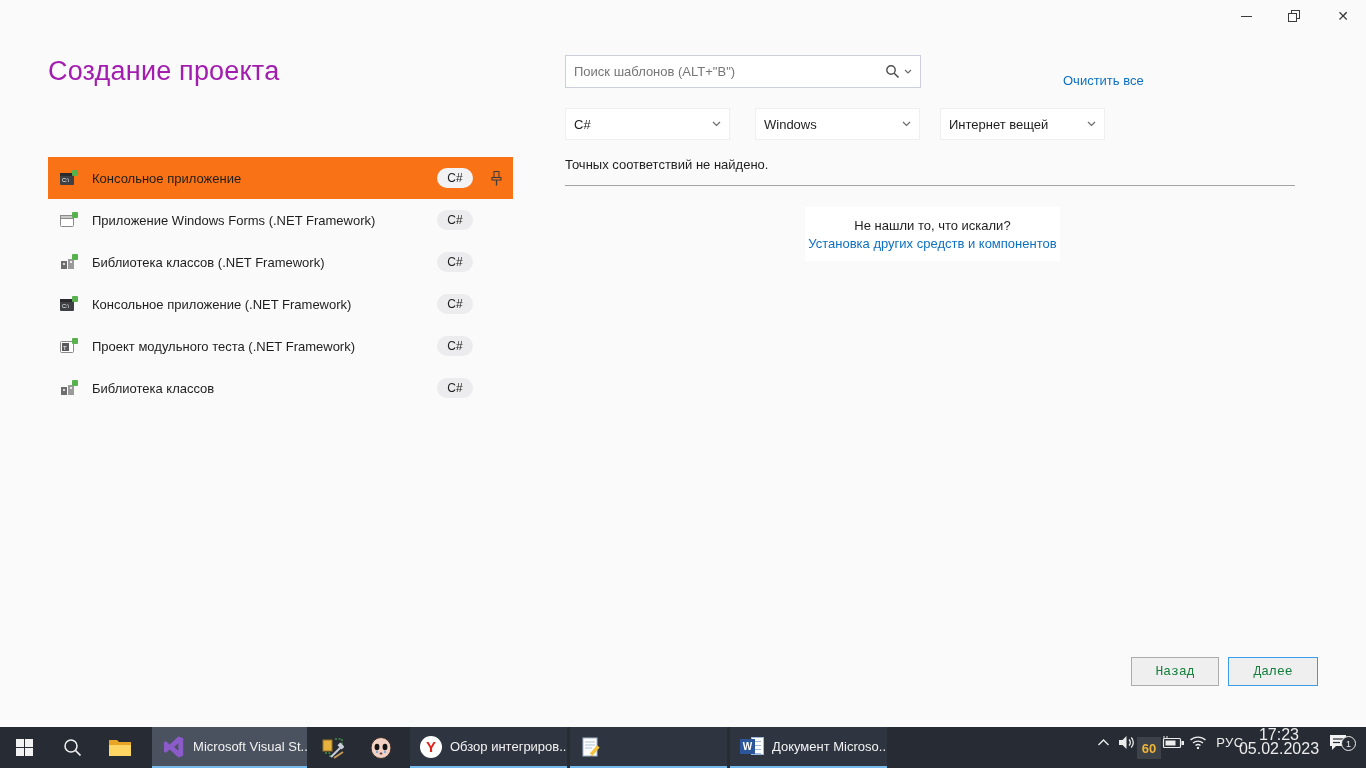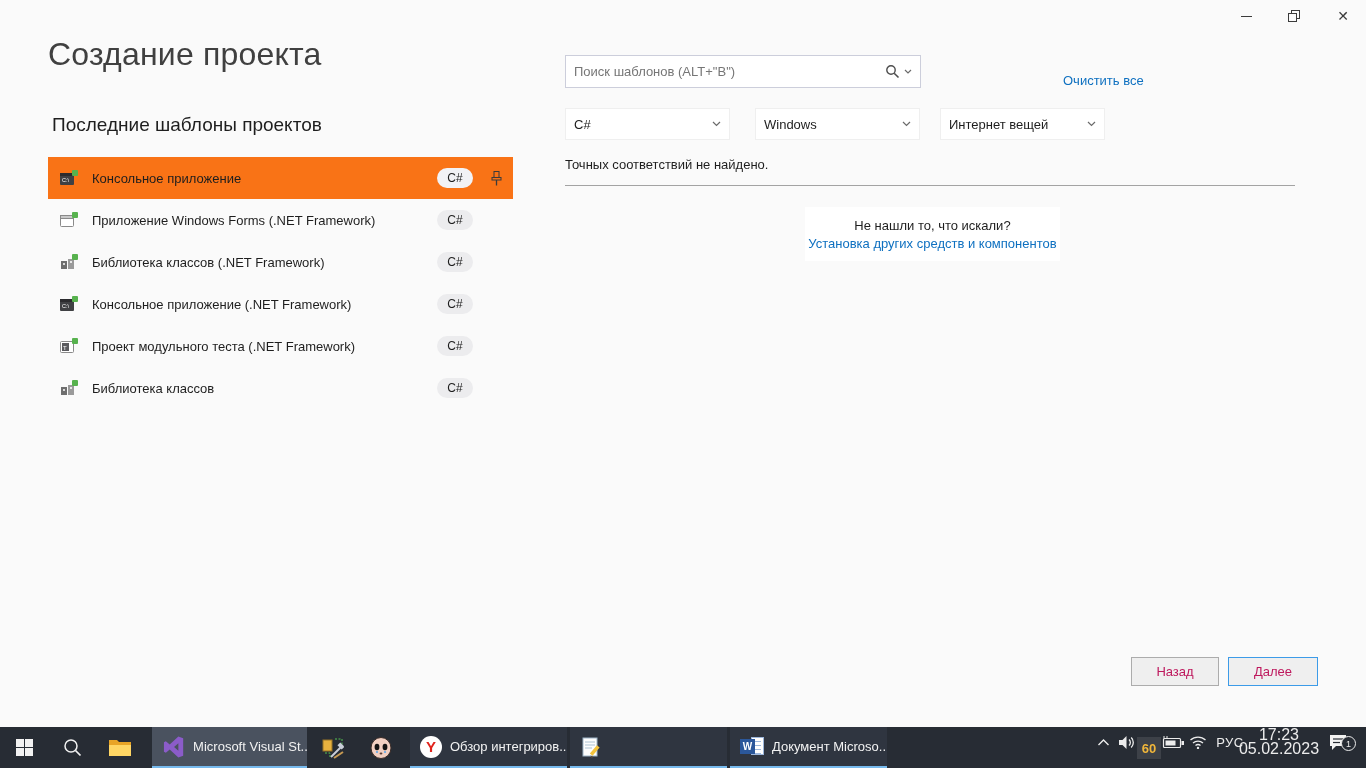--- a/index.html
+++ b/index.html
@@ -10,21 +10,21 @@
 
   
   .dialog { position:absolute; left:0; top:0; width:1366px; height:727px; background:#FAFAFA; }
 
   .winctl { position:absolute; top:0; width:46px; height:32px; display:flex; align-items:center; justify-content:center; cursor:pointer; }
   .winctl svg, .winctl span { color:#3B3B3B; }
   .ctl-min { left:1223px; } .ctl-restore { left:1271px; } .ctl-close { left:1320px; }
   .min-bar { width:11px; height:1px; background:#3B3B3B; display:block; }
   .close-x { font-size:14px; color:#3B3B3B; line-height:1; }
 
-  .page-title { position:absolute; left:48px; top:36px; font-size:32px; color:#404040; font-weight:400; letter-spacing:.2px; }
+  .page-title { position:absolute; left:48px; top:56px; font-size:27px; color:#a21caf; font-weight:400; letter-spacing:.2px; }
   .recent-heading { position:absolute; left:52px; top:114px; font-size:19px; color:#1E1E1E; }
 
   .tpl-list { position:absolute; left:48px; top:157px; width:465px; }
   .tpl-row { height:42px; display:flex; align-items:center; padding-left:12px; position:relative; cursor:pointer; }
   .tpl-row.selected { background:#f97316; }
   .tpl-icon { width:18px; height:16px; display:flex; align-items:center; justify-content:center; flex:0 0 18px; }
   .tpl-name { font-size:13px; color:#1E1E1E; margin-left:14px; }
   .tpl-badge { position:absolute; right:40px; top:50%; transform:translateY(-50%); min-width:36px; height:20px; border-radius:10px;
                background:#ECECEE; color:#1E1E1E; font-size:12px; display:flex; align-items:center; justify-content:center; padding:0 6px; }
   .tpl-row.selected .tpl-badge { background:#F2F2F5; }
@@ -45,22 +45,22 @@
   .f-lang { left:565px; } .f-plat { left:755px;gap:36px; } .f-type { left:940px;text-align:center; }
 
   .no-match { position:absolute; left:565px; top:157px; font-size:13px; color:#1E1E1E; }
   .results-separator { position:absolute; left:565px; top:185px; width:730px; height:1px; background:#A3A3A3; }
 
   .notfound-box { position:absolute; left:805px; top:207px; width:255px; height:54px; background:#FFFFFF;
                   display:flex; flex-direction:column; align-items:center; justify-content:center; gap:3px; }
   .notfound-title { font-size:13px; color:#1E1E1E; }
   .notfound-link { font-size:13px; color:#0E70C0; cursor:pointer; }
 
-  .btn { position:absolute; top:657px; height:29px; font-size:13px; color:#be185d; background:#EFEFEF;
-         display:flex; align-items:center; justify-content:center; cursor:pointer; font-family:Liberation Sans, sans-serif; }
+  .btn { position:absolute; top:657px; height:29px; font-size:13px; color:#15803d; background:#EFEFEF;
+         display:flex; align-items:center; justify-content:center; cursor:pointer; font-family:Liberation Mono, monospace; }
   .btn-back { left:1131px; width:88px; border:1px solid #ACACAC; }
   .btn-next { left:1228px; width:90px; border:1px solid #3C9BE8; }
 
   
   .taskbar { position:absolute; left:0; bottom:0; width:1366px; height:41px; background:#272C34; }
   .tb-btn { position:absolute; top:0; height:41px; display:flex; align-items:center; justify-content:center; cursor:pointer; }
   .tb-start { left:0; width:48px; }
   .tb-search { left:48px; width:48px; }
   .tb-explorer { left:96px; width:48px; }
   .tb-app { justify-content:flex-start; padding-left:10px; gap:8px; border-bottom:2px solid #76B9ED; background:#2F3540; }
@@ -108,21 +108,20 @@
       <svg width="13" height="12" viewBox="0 0 13 12">
         <rect x="3.5" y="0.5" width="8" height="8" fill="none" stroke="#3B3B3B"></rect>
         <rect x="0.5" y="3.5" width="8" height="8" fill="#FAFAFA" stroke="#3B3B3B"></rect>
       </svg>
     </div>
     <div class="winctl ctl-close">
         <span class="close-x">✕</span>
       </div>
 
     <div class="page-title">Создание проекта</div>
-    <div class="recent-heading">Последние шаблоны проектов</div>
 
     <div class="tpl-list">
 
       <div class="tpl-row selected">
         <span class="tpl-icon">
           <svg width="18" height="16" viewBox="0 0 18 16">
               <rect x="0" y="3" width="14" height="12" rx="1" fill="#3F4043"></rect>
               <rect x="0" y="3" width="14" height="3" fill="#2B2B2E"></rect>
               <text x="2" y="12" font-size="5.5" fill="#FFFFFF">C:\</text>
               <rect x="12" y="0" width="6" height="6" rx="1" fill="#57B24E"></rect>

